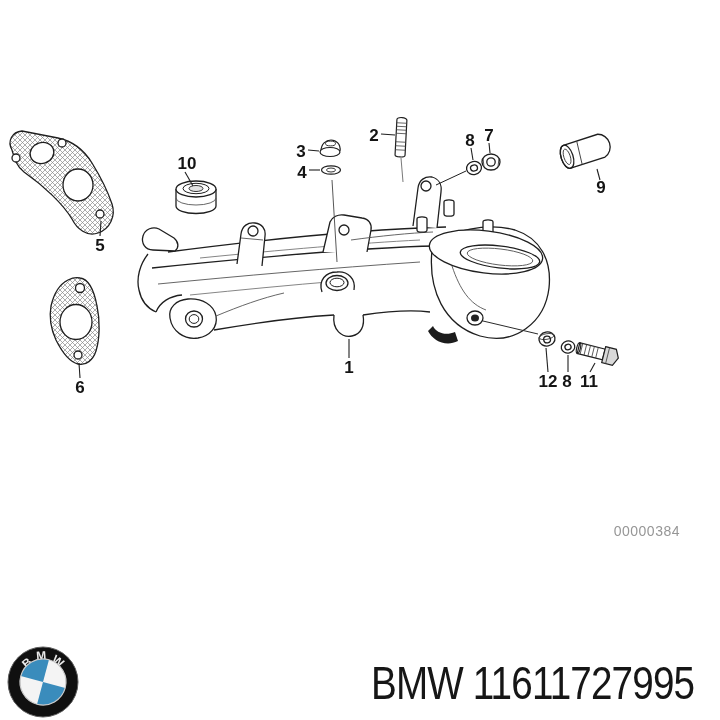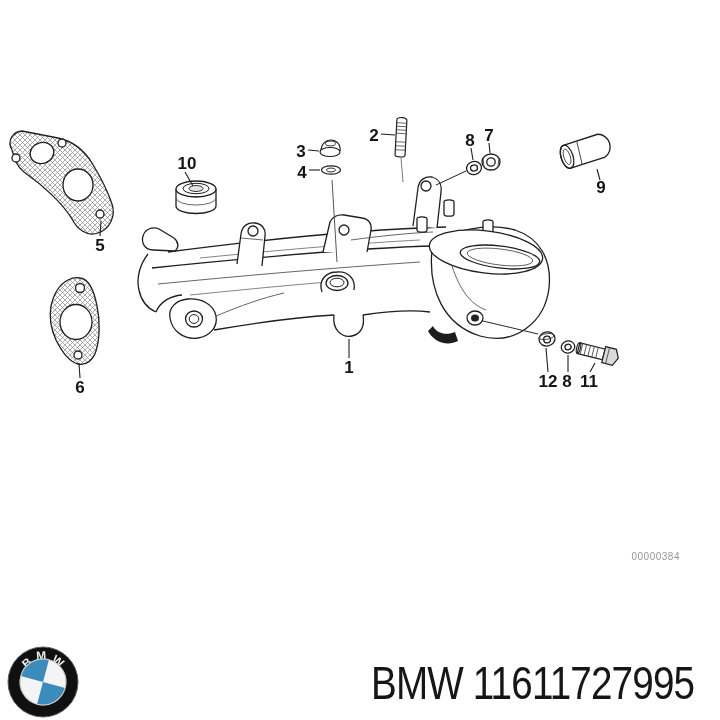--- a/index.html
+++ b/index.html
@@ -2,21 +2,21 @@
 <html><head>
 <meta charset="utf-8">
 <style>
   html,body{margin:0;padding:0;background:#ffffff;}
   .page{position:relative;width:720px;height:720px;background:#ffffff;overflow:hidden;
         font-family:"Liberation Sans", sans-serif;}
   .diagram{position:absolute;left:0;top:0;width:720px;height:620px;}
   .diagram svg{display:block;}
   .callout{font:700 17px "Liberation Sans", sans-serif;fill:#141414;}
   .watermark{position:absolute;left:568px;top:523px;width:112px;text-align:right;
-             font-size:10px;color:#969696;letter-spacing:.5px;margin-top:28px;}
+             font-size:14px;color:#969696;letter-spacing:.5px;}
   .footer{position:absolute;left:0;top:640px;width:720px;height:80px;}
   .logo{position:absolute;left:7px;top:6px;width:72px;height:72px;}
   .partnum{position:absolute;left:371px;top:20px;font-size:46px;color:#161616;
            letter-spacing:-1px;white-space:nowrap;transform:scaleX(0.84);
            transform-origin:left top;line-height:1;}
 </style>
 </head>
 <body>
 
 <div class="page">

